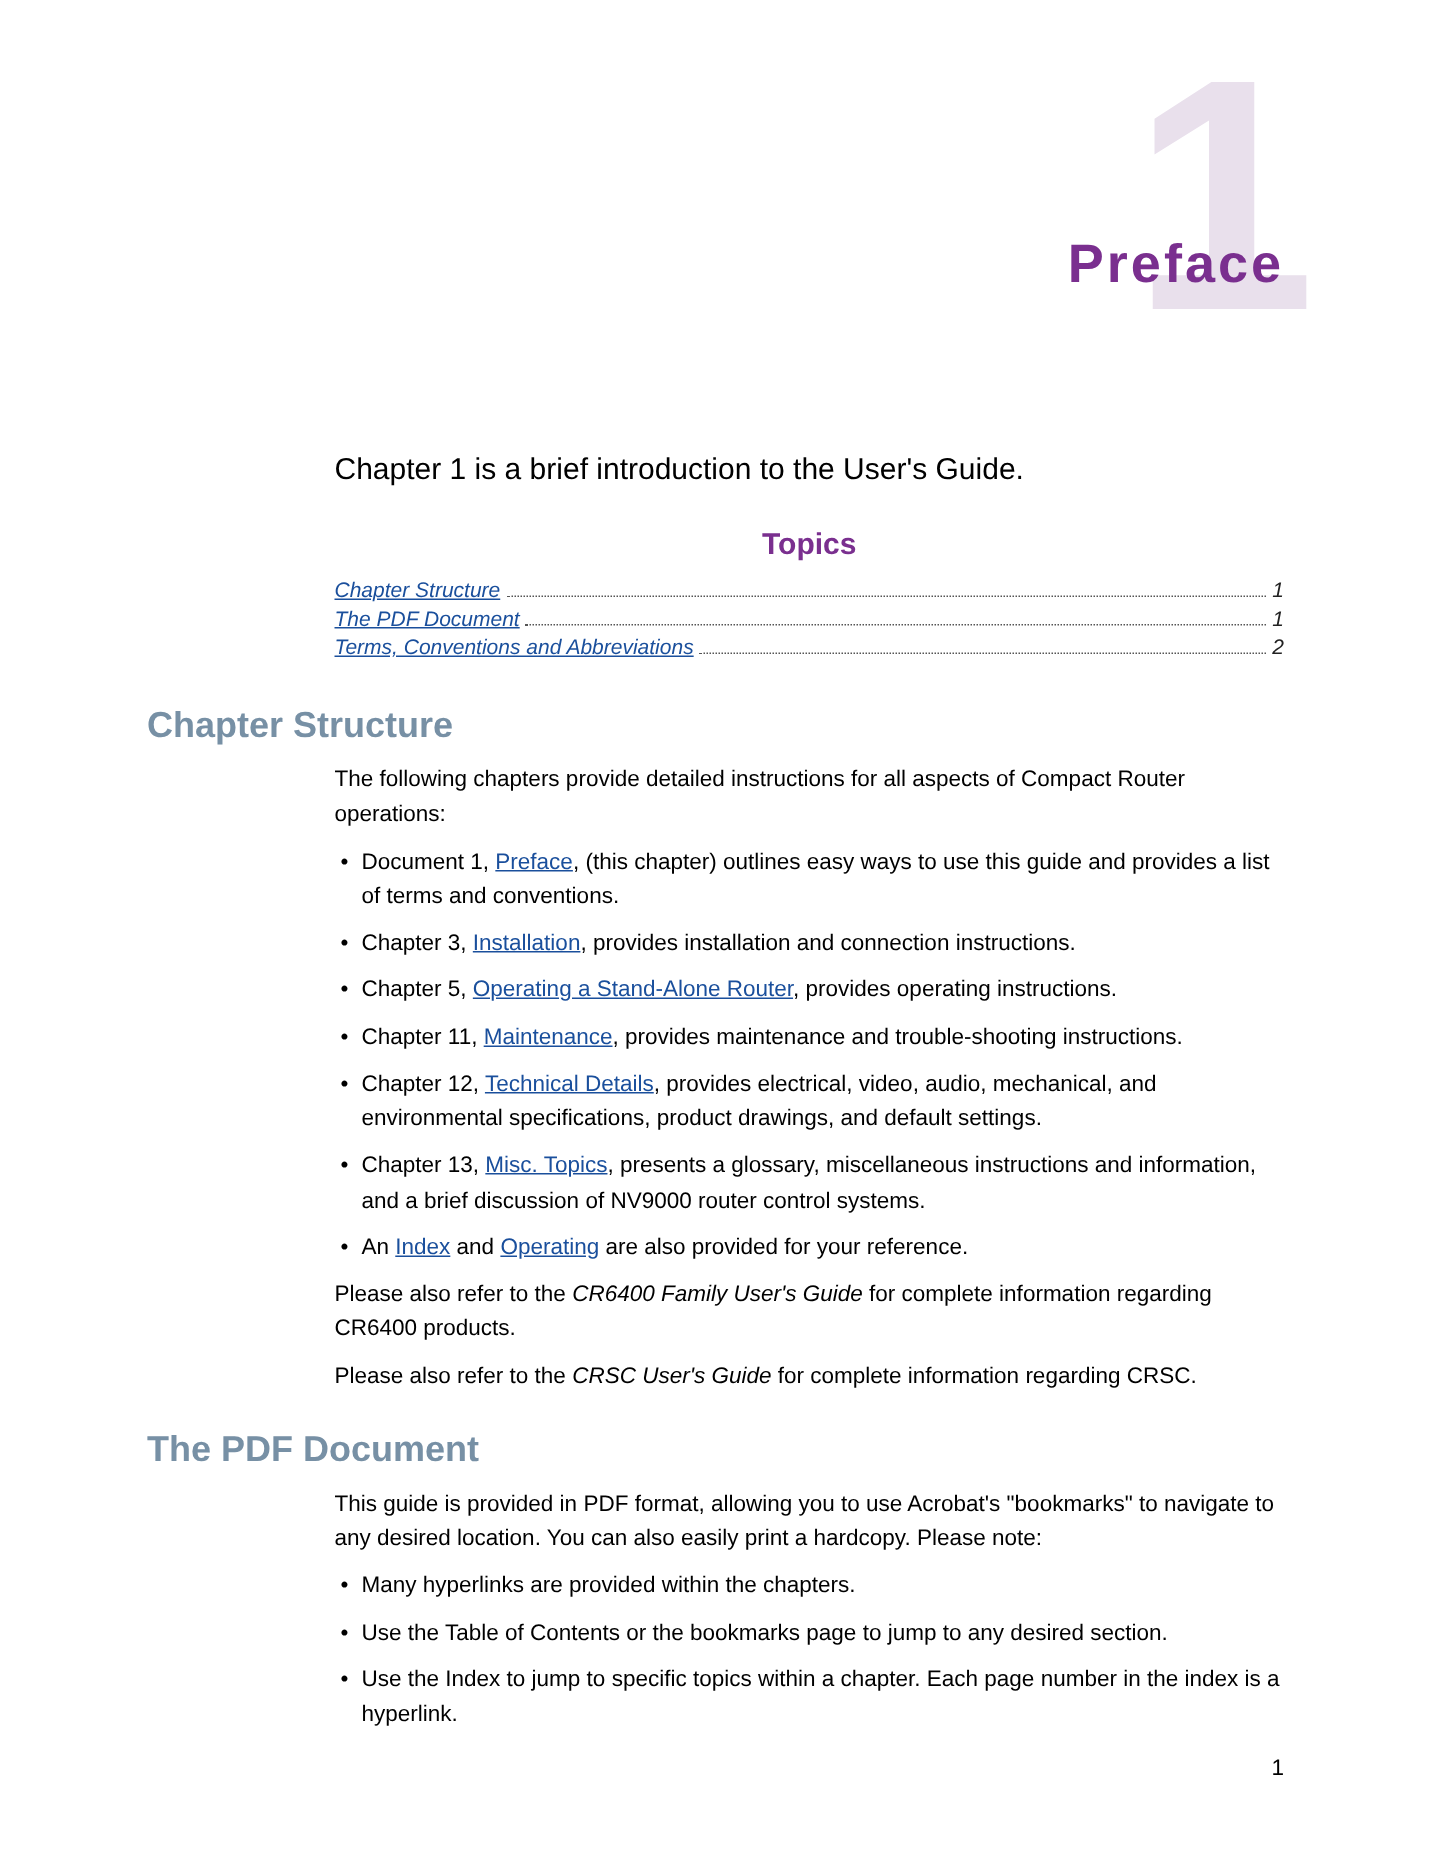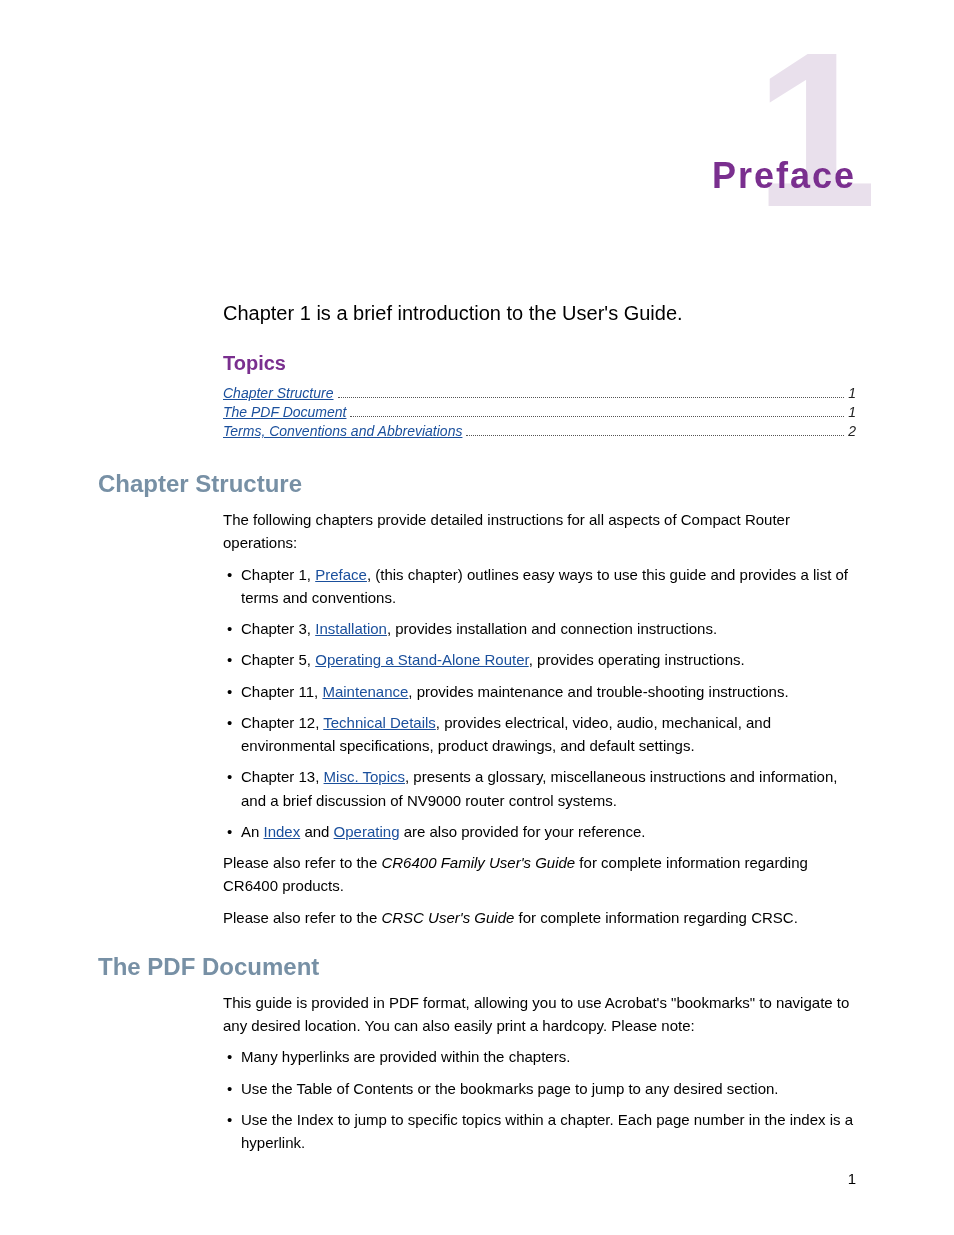--- a/index.html
+++ b/index.html
@@ -40,20 +40,21 @@
     font-size: 20px;
     line-height: 1.5;
     margin-bottom: 24px;
   }
   .topics-heading {
     margin-left: 125px;
     font-size: 20px;
     font-weight: 700;
     color: #7a2f8f;
     margin-bottom: 10px;
+    text-align: center;
   }
   .toc {
     margin-left: 125px;
     font-size: 14px;
     font-style: italic;
     margin-bottom: 30px;
   }
   .toc-row {
     display: flex;
     align-items: baseline;
@@ -142,21 +143,21 @@
       <a class="toc-link">Terms, Conventions and Abbreviations</a>
       <span class="toc-dots"></span>
       <span class="toc-page">2</span>
     </div>
   </div>
 
   <h2 class="section">Chapter Structure</h2>
   <div class="body-block">
     <p>The following chapters provide detailed instructions for all aspects of Compact Router operations:</p>
     <ul class="bullets">
-      <li><span>Chapter 1, </span><a class="link">Preface</a><span>, (this chapter) outlines easy ways to use this guide and provides a list of terms and conventions.</span></li>
+      <li><span>Document 1, </span><a class="link">Preface</a><span>, (this chapter) outlines easy ways to use this guide and provides a list of terms and conventions.</span></li>
       <li><span>Chapter 3, </span><a class="link">Installation</a><span>, provides installation and connection instructions.</span></li>
       <li><span>Chapter 5, </span><a class="link">Operating a Stand-Alone Router</a><span>, provides operating instructions.</span></li>
       <li><span>Chapter 11, </span><a class="link">Maintenance</a><span>, provides maintenance and trouble-shooting instructions.</span></li>
       <li><span>Chapter 12, </span><a class="link">Technical Details</a><span>, provides electrical, video, audio, mechanical, and environmental specifications, product drawings, and default settings.</span></li>
       <li><span>Chapter 13, </span><a class="link">Misc. Topics</a><span>, presents a glossary, miscellaneous instructions and information, and a brief discussion of NV9000 router control systems.</span></li>
       <li><span>An </span><a class="link">Index</a><span> and </span><a class="link">Operating</a><span> are also provided for your reference.</span></li>
     </ul>
     <p><span>Please also refer to the </span><span class="italic">CR6400 Family User's Guide</span><span> for complete information regarding CR6400 products.</span></p>
     <p><span>Please also refer to the </span><span class="italic">CRSC User's Guide</span><span> for complete information regarding CRSC.</span></p>
   </div>

